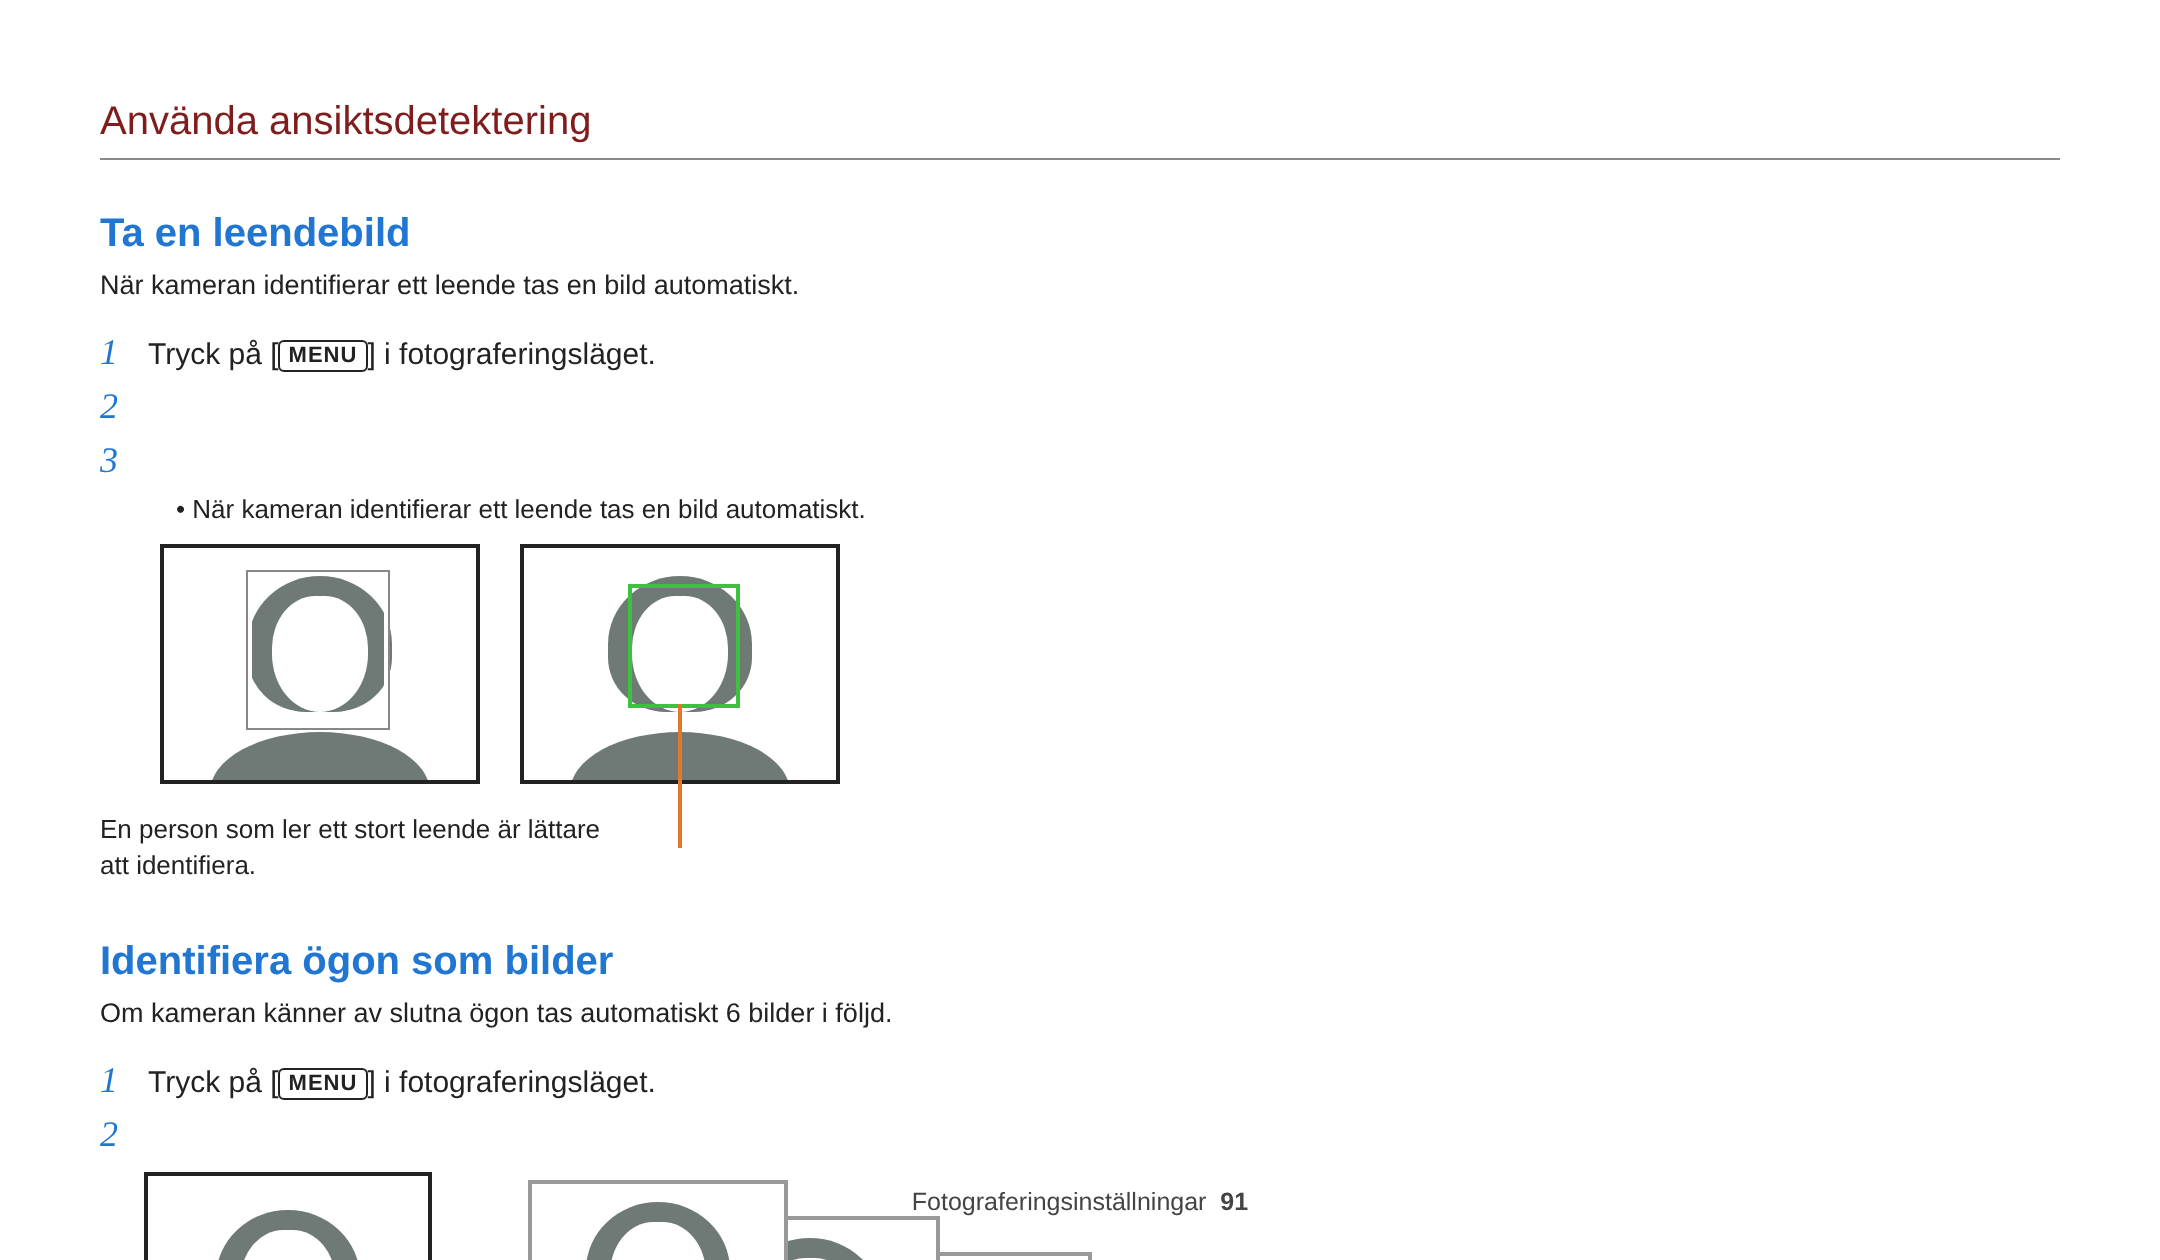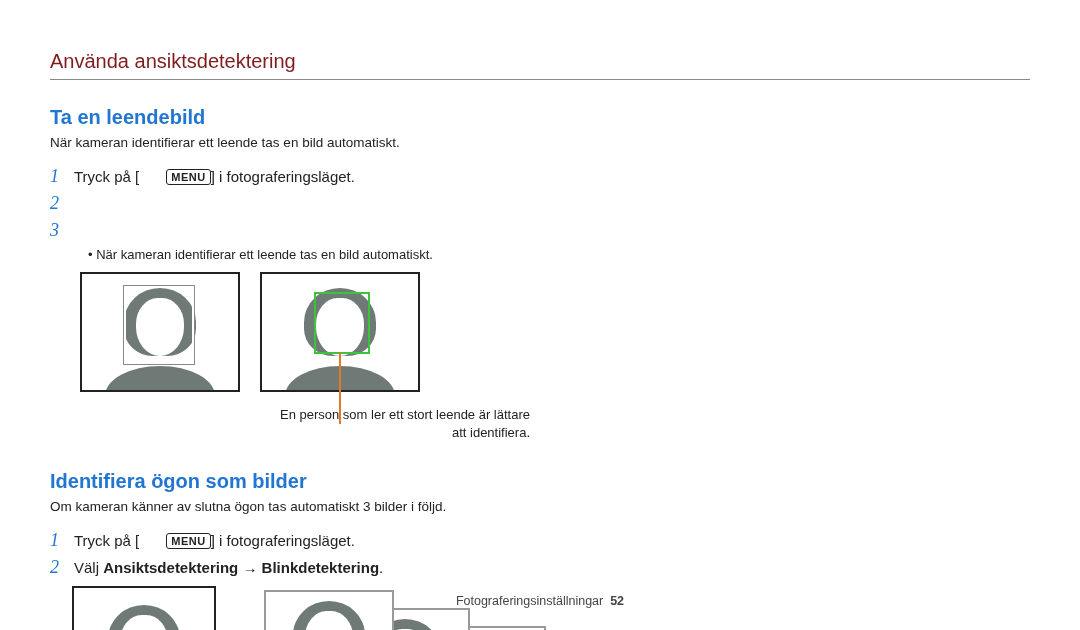--- a/index.html
+++ b/index.html
@@ -59,21 +59,20 @@
   .menu-badge {
     display: inline-block;
     border: 1.3px solid #222;
     border-radius: 3px;
     font-size: 11px;
     font-weight: 700;
     letter-spacing: 0.5px;
     padding: 0 4px;
     line-height: 14px;
     vertical-align: 1px;
-    margin-left: 27px;
   }
   .bullet-sub {
     font-size: 13px;
     color: #222;
     margin-left: 38px;
     margin-top: 2px;
     margin-bottom: 10px;
   }
   .bullet-sub::before { content: "• "; }
   .imgrow { display: flex; align-items: flex-start; gap: 20px; margin-left: 30px; margin-top: 6px; }
@@ -124,25 +123,23 @@
   }
   .pointer-line {
     position: absolute;
     left: 79px; top: 80px;
     width: 2px; height: 72px;
     background: #e07a2a;
   }
   .caption {
     font-size: 13px;
     color: #222;
-    margin-left: 220px;
     margin-top: 14px;
     max-width: 260px;
     line-height: 1.35;
-    text-align: right;
   }
   
   .cascade {
     position: relative;
     height: 170px;
     margin-left: 22px;
     margin-top: 8px;
   }
   .cascade .cframe {
     position: absolute;
@@ -228,32 +225,31 @@
           <div class="det-box green"></div>
         </div>
         <div class="pointer-line"></div>
       </div>
     </div>
     <div class="caption">En person som ler ett stort leende är lättare att identifiera.</div>
   </div>
 
   <div class="col">
     <div class="sec-title">Identifiera ögon som bilder</div>
-    <div class="sec-desc">Om kameran känner av slutna ögon tas automatiskt 3 bilder i följd.</div>
+    <div class="sec-desc">Om kameran känner av slutna ögon tas automatiskt 6 bilder i följd.</div>
 
     <ol class="steps">
       <li class="step">
         <span class="step-num">1</span>
         <span class="step-text">
           <span>Tryck på [</span><span class="menu-badge">MENU</span><span>] i fotograferingsläget.</span>
         </span>
       </li>
       <li class="step">
         <span class="step-num">2</span>
-        <span class="step-text">Välj <b>Ansiktsdetektering</b> → <b>Blinkdetektering</b>.</span>
       </li>
     </ol>
 
     <div class="cascade">
       <div class="cframe big" style="left:0; top:0;">
         <div class="face-sil">
           <div class="shoulders"></div>
             <div class="hair"></div>
             <div class="head"></div>
         </div>
@@ -279,14 +275,14 @@
             <div class="hair"></div>
             <div class="head"></div>
         </div>
       </div>
     </div>
   </div>
 
 </div>
 
 <div class="footer">
-  <span>Fotograferingsinställningar</span>&nbsp;&nbsp;<span class="pg">52</span>
+  <span>Fotograferingsinställningar</span>&nbsp;&nbsp;<span class="pg">91</span>
 </div>
 
 </body></html>

